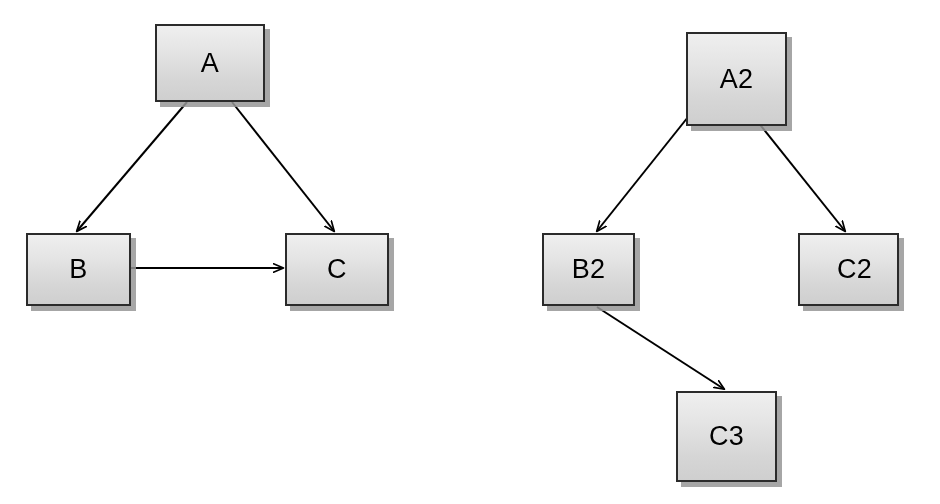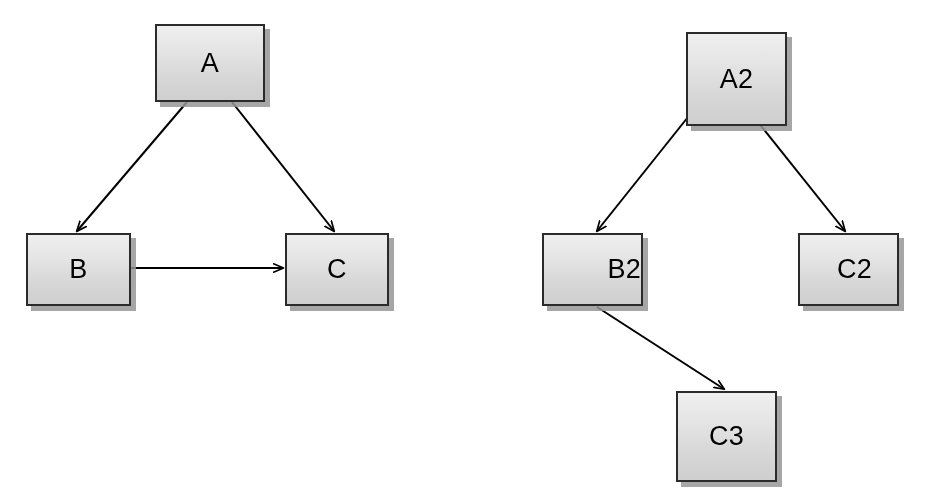--- a/index.html
+++ b/index.html
@@ -76,21 +76,21 @@
       </div>
       <div class="node" style="left: 26px; top: 233px; width: 105px; height: 73px;">
         <span class="node-label">B</span>
       </div>
       <div class="node" style="left: 285px; top: 233px; width: 104px; height: 73px;">
         <span class="node-label">C</span>
       </div>
       <div class="node" style="left: 668px; top: 32px; width: 101px; height: 94px; margin-left: 18px;">
         <span class="node-label">A2</span>
       </div>
-      <div class="node" style="left: 542px; top: 233px; width: 101px; height: 73px; justify-content: flex-end;">
+      <div class="node" style="left: 542px; top: 233px; width: 93px; height: 73px;">
         <span class="node-label">B2</span>
       </div>
       <div class="node" style="left: 798px; top: 233px; width: 101px; height: 73px; padding-left: 12px;">
         <span class="node-label">C2</span>
       </div>
       <div class="node" style="left: 676px; top: 391px; width: 101px; height: 91px;">
         <span class="node-label">C3</span>
       </div>
     </div>
 

